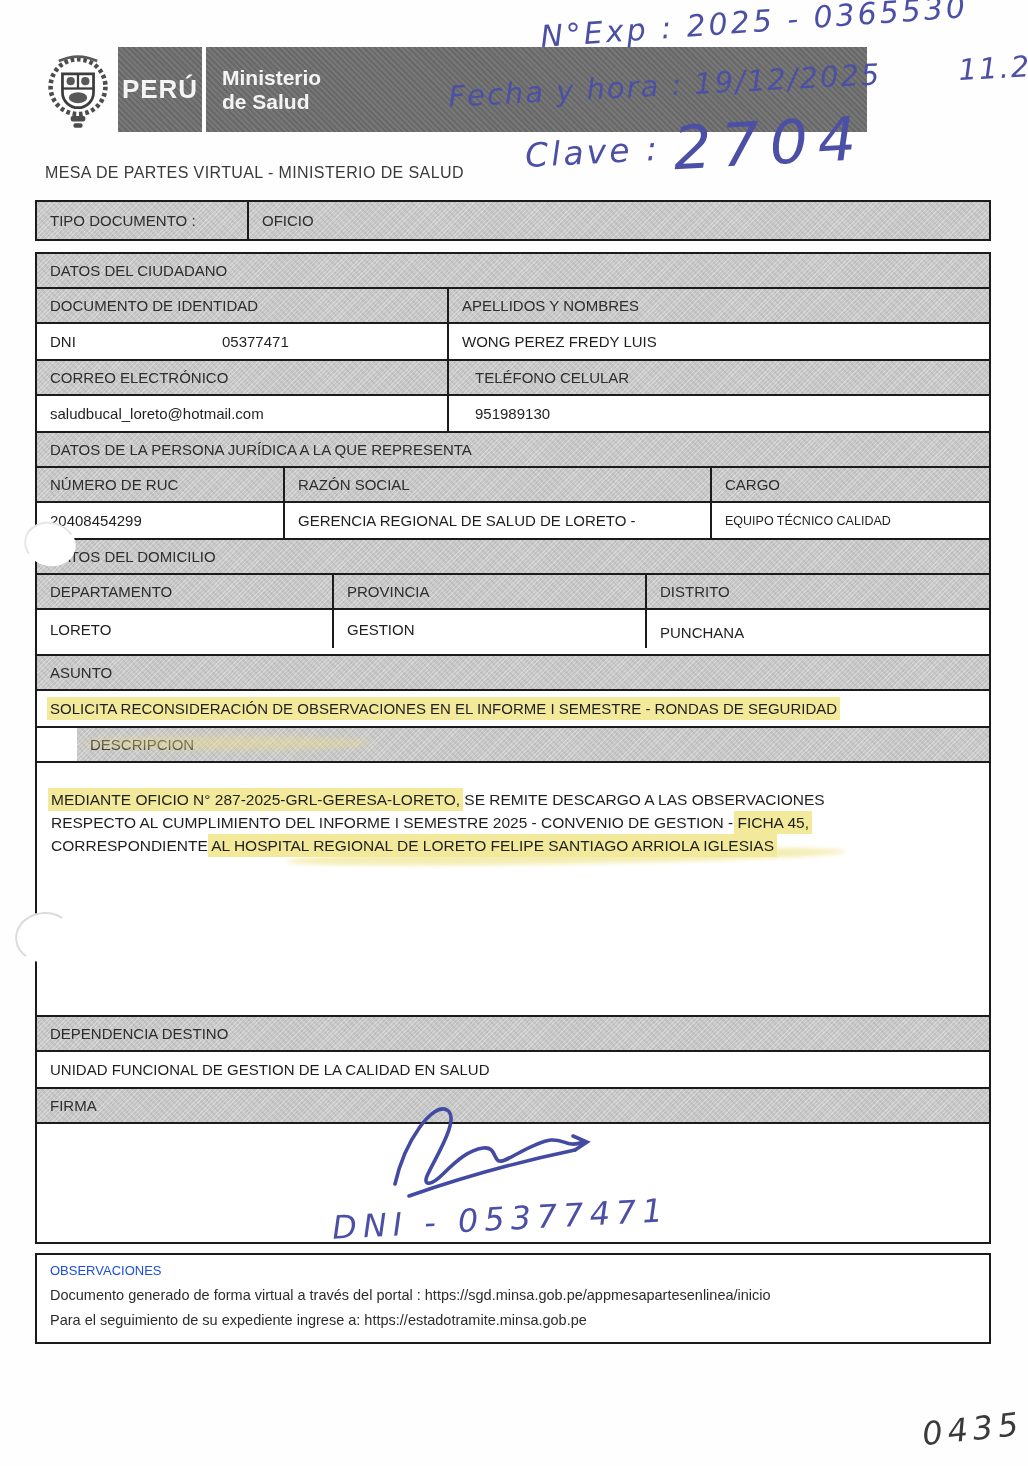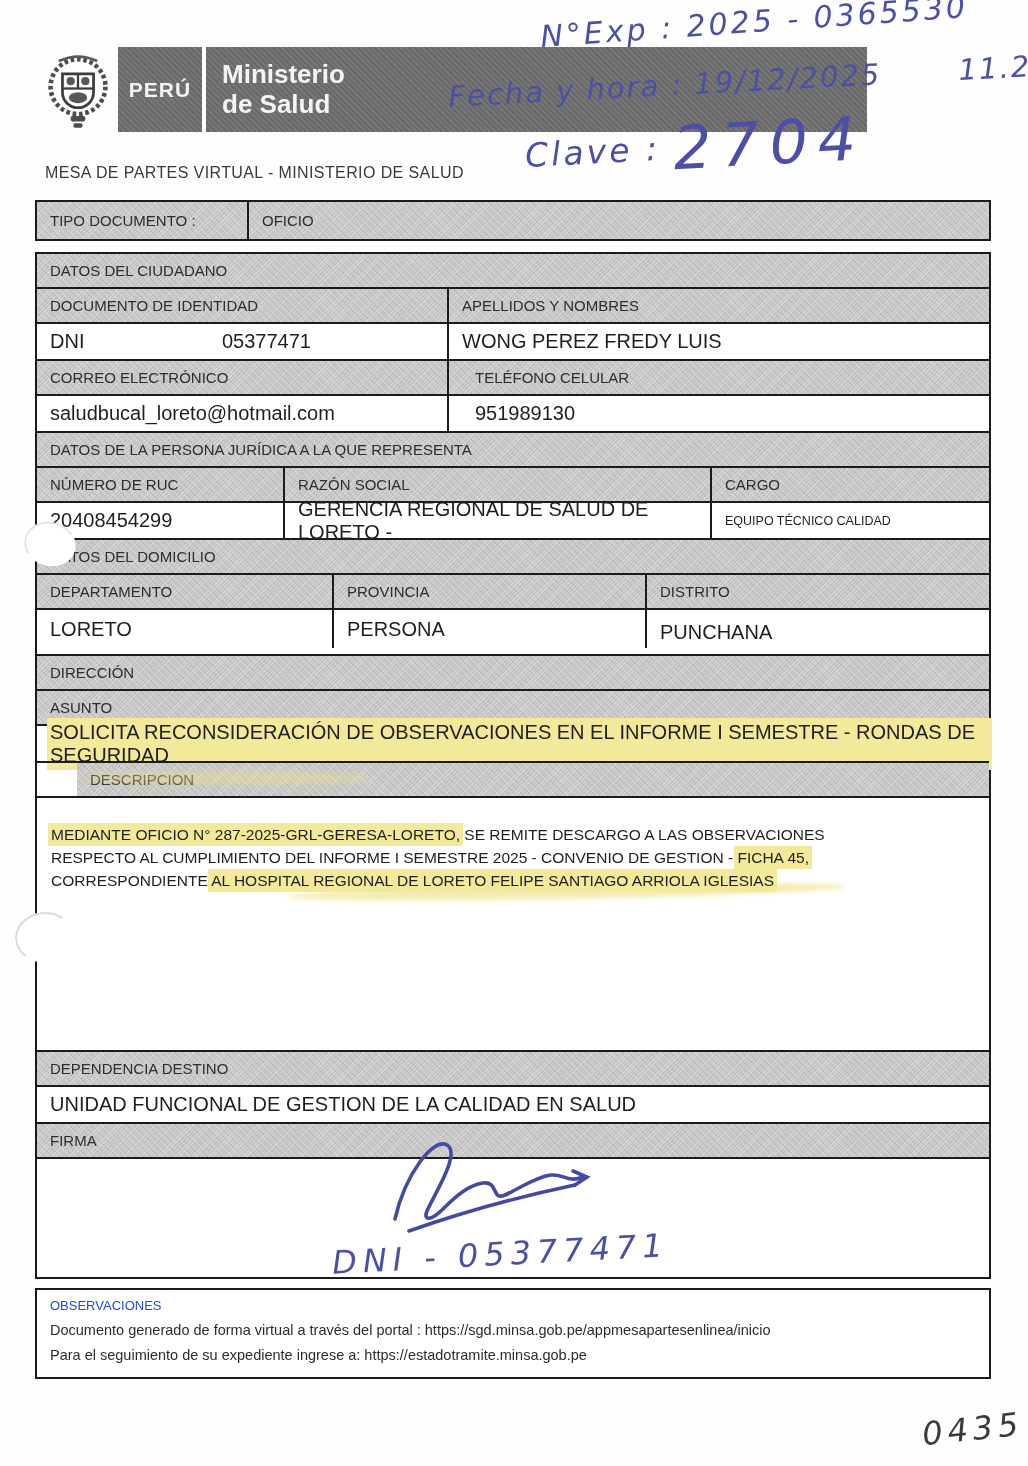--- a/index.html
+++ b/index.html
@@ -10,28 +10,28 @@
     font-family:"Liberation Sans", sans-serif; color:#222;
   }
 
   
   .emblem { position:absolute; left:46px; top:50px; width:64px; height:88px; }
   .peru-box {
     position:absolute; left:118px; top:47px; width:84px; height:85px;
     background-color:#6f6f6f;
     background-image:repeating-linear-gradient(45deg, rgba(255,255,255,.06) 0 2px, rgba(0,0,0,.06) 2px 4px);
     display:flex; align-items:center; justify-content:center;
-    color:#f4f4f4; font-size:21px; font-weight:bold; letter-spacing:1px;
+    color:#f4f4f4; font-size:26px; font-weight:bold; letter-spacing:1px;
   }
   .minsa-box {
     position:absolute; left:206px; top:47px; width:661px; height:85px;
     background-color:#6f6f6f;
     background-image:repeating-linear-gradient(45deg, rgba(255,255,255,.06) 0 2px, rgba(0,0,0,.06) 2px 4px);
     display:flex; flex-direction:column; justify-content:center;
-    padding-left:16px; color:#f4f4f4; font-size:26px; font-weight:bold; line-height:1.12;
+    padding-left:16px; color:#f4f4f4; font-size:21px; font-weight:bold; line-height:1.12;
   }
   .doc-title {
     position:absolute; left:45px; top:164px; font-size:16px; color:#3a3a3a; letter-spacing:.4px;
   }
 
   
   .hw { position:absolute; color:#4b50a6; font-style:italic; font-family:"DejaVu Sans", sans-serif; white-space:nowrap; }
   .hw-exp   { left:540px; top:4px;  font-size:30px; letter-spacing:3px; transform:rotate(-4deg); }
   .hw-fecha { left:448px; top:64px; font-size:29px; letter-spacing:2px; transform:rotate(-3deg); }
   .hw-fecha .gap { display:inline-block; width:55px; }
@@ -48,21 +48,21 @@
   .row:first-child { border-top:none; }
   .cell { display:flex; align-items:center; padding-left:13px; min-width:0; }
   .cdiv { border-right:2px solid #1b1b1b; }
   .grow { flex:1; }
   .hdr  {
     height:33px; font-size:15px; color:#2d2d2d;
     background-color:#c8c8c8;
     background-image:repeating-linear-gradient(135deg, rgba(255,255,255,.28) 0 1px, rgba(0,0,0,0) 1px 3px),
                      repeating-linear-gradient(45deg, rgba(0,0,0,.05) 0 2px, rgba(0,0,0,0) 2px 5px);
   }
-  .val  { height:35px; font-size:20px; color:#1f1f1f; background:#fff; }
+  .val  { height:35px; font-size:15px; color:#1f1f1f; background:#fff; }
   .w-doc  { width:412px; }
   .w-ruc  { width:248px; }
   .w-raz  { width:427px; }
   .w-dep  { width:297px; }
   .w-prov { width:313px; }
   .w-tipo { width:212px; }
   .dni-label { display:inline-block; width:172px; }
   .small { font-size:12.5px; }
 
   .hl { background:#f2e99b; box-shadow:0 0 0 3px #f2e99b; }
@@ -192,27 +192,24 @@
         <div class="cell hdr grow">DATOS DEL DOMICILIO</div>
       </div>
 
       <div class="row">
         <div class="cell hdr cdiv w-dep">DEPARTAMENTO</div>
         <div class="cell hdr cdiv w-prov">PROVINCIA</div>
         <div class="cell hdr grow">DISTRITO</div>
       </div>
       <div class="row">
         <div class="cell val cdiv w-dep" style="height:38px;">LORETO</div>
-        <div class="cell val cdiv w-prov" style="height:38px;">PERSONA</div>
+        <div class="cell val cdiv w-prov" style="height:38px;">GESTION</div>
         <div class="cell val grow" style="height:44px;">PUNCHANA</div>
       </div>
 
-      <div class="row">
-        <div class="cell hdr grow">DIRECCIÓN</div>
-      </div>
 
       <div class="row">
         <div class="cell hdr grow">ASUNTO</div>
       </div>
       <div class="row">
         <div class="cell val grow">
           <span class="hl">SOLICITA RECONSIDERACIÓN DE OBSERVACIONES EN EL INFORME I SEMESTRE - RONDAS DE SEGURIDAD</span>
         </div>
       </div>
 

